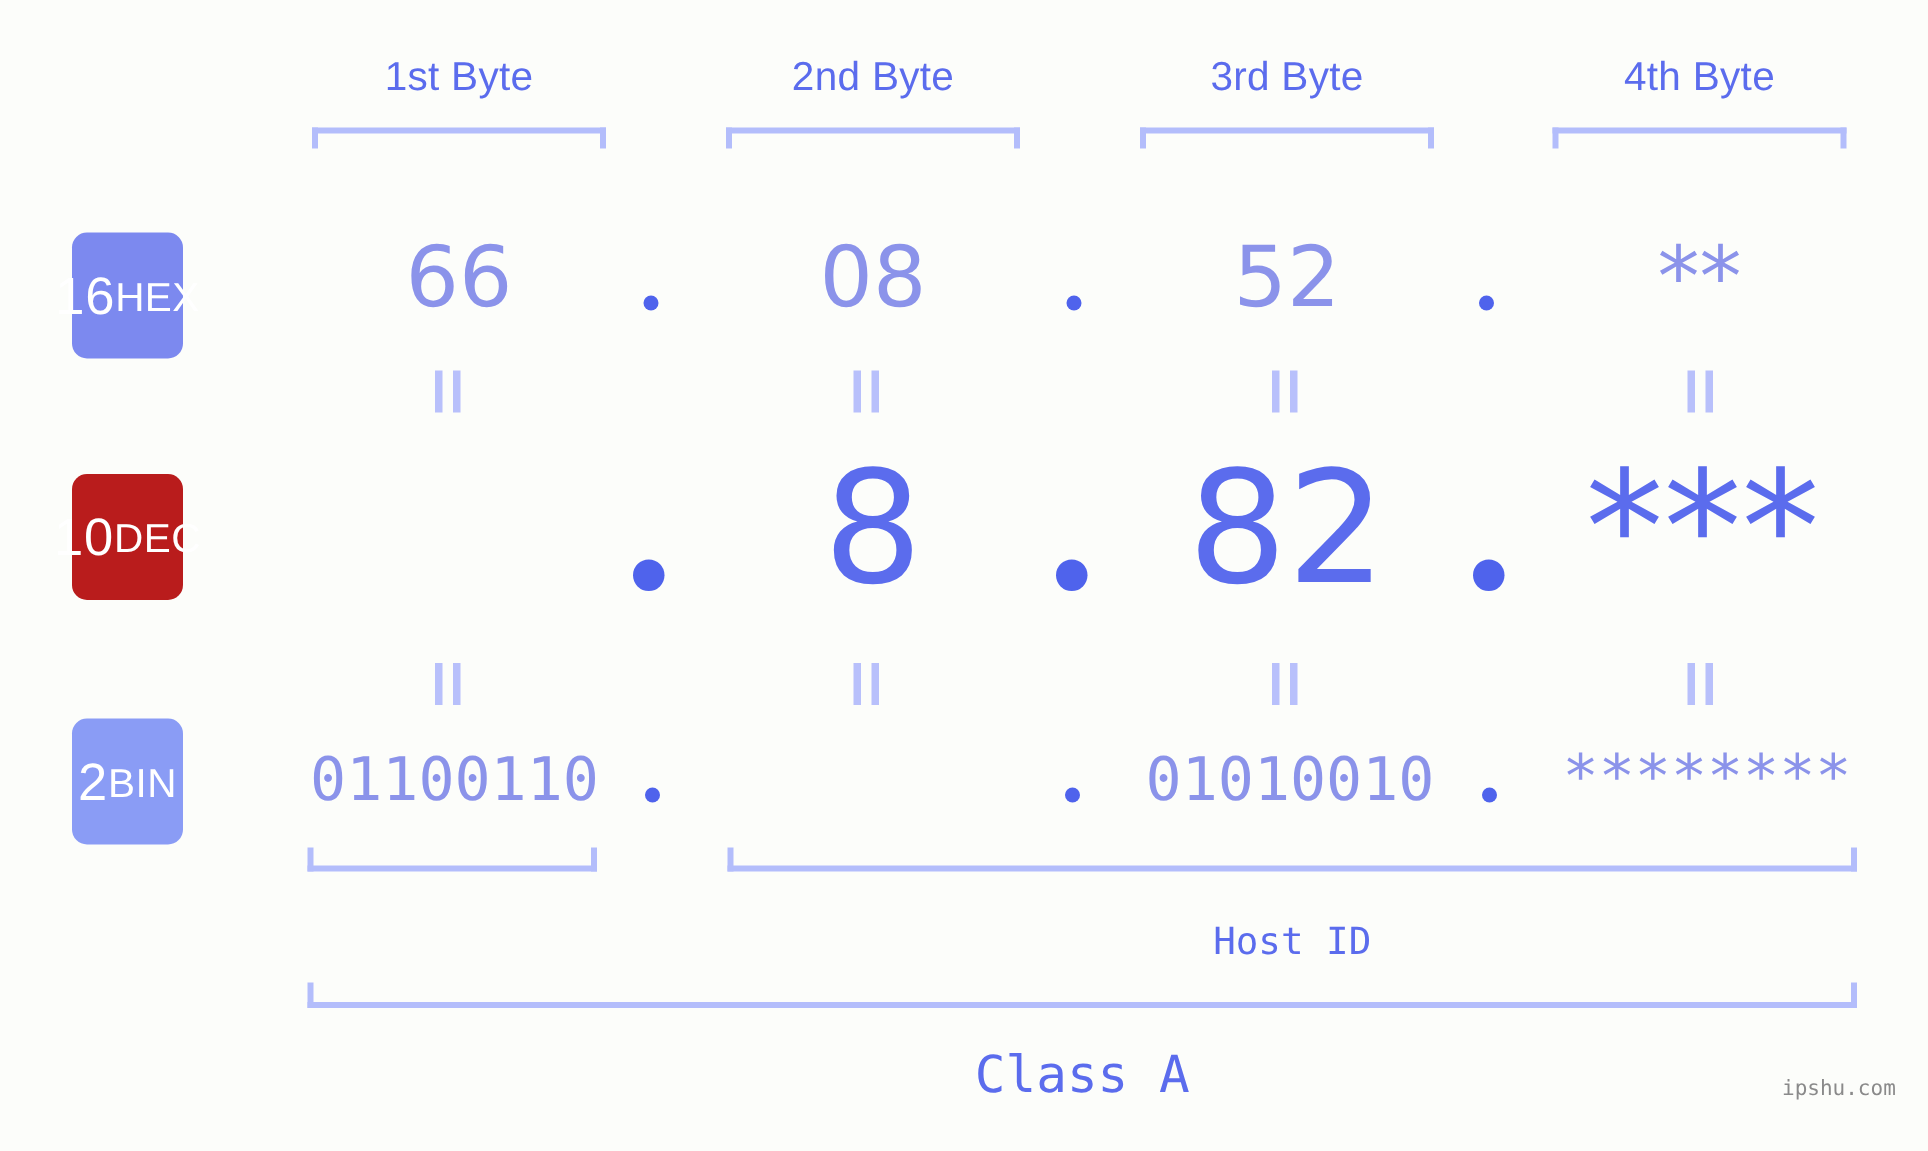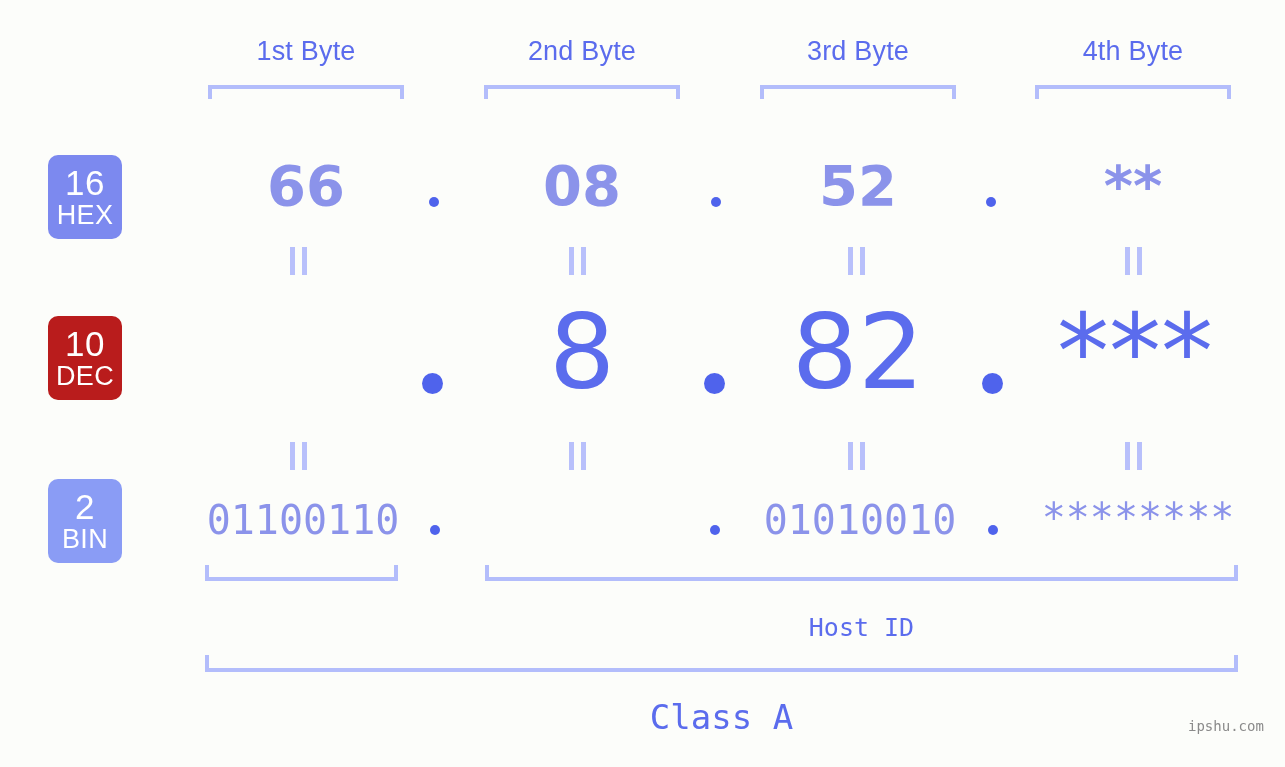--- a/index.html
+++ b/index.html
@@ -46,21 +46,21 @@
     box-sizing: border-box;
   }
 
   
   .badge {
     width: 74px;
     height: 84px;
     border-radius: 10px;
     color: #ffffff;
     display: flex;
-    flex-direction: column;
+    flex-direction: row;
     align-items: center;
     justify-content: center;
     line-height: 1;
     box-sizing: border-box;
   }
   .badge .num {
     font-size: 35px;
     font-weight: 400;
     letter-spacing: 0.5px;
   }
@@ -74,21 +74,21 @@
   
   .val {
     text-align: center;
     white-space: nowrap;
     line-height: 1;
   }
   .hex-val {
     font-family: "DejaVu Sans", sans-serif;
     font-size: 56px;
     color: #8b93ea;
-    font-weight: 700;
+    font-weight: 400;
   }
   .dec-val {
     font-family: "DejaVu Sans", sans-serif;
     font-size: 104px;
     color: #5b6ced;
     font-weight: 400;
   }
   .bin-val {
     font-family: "DejaVu Sans Mono", monospace;
     font-size: 40px;

